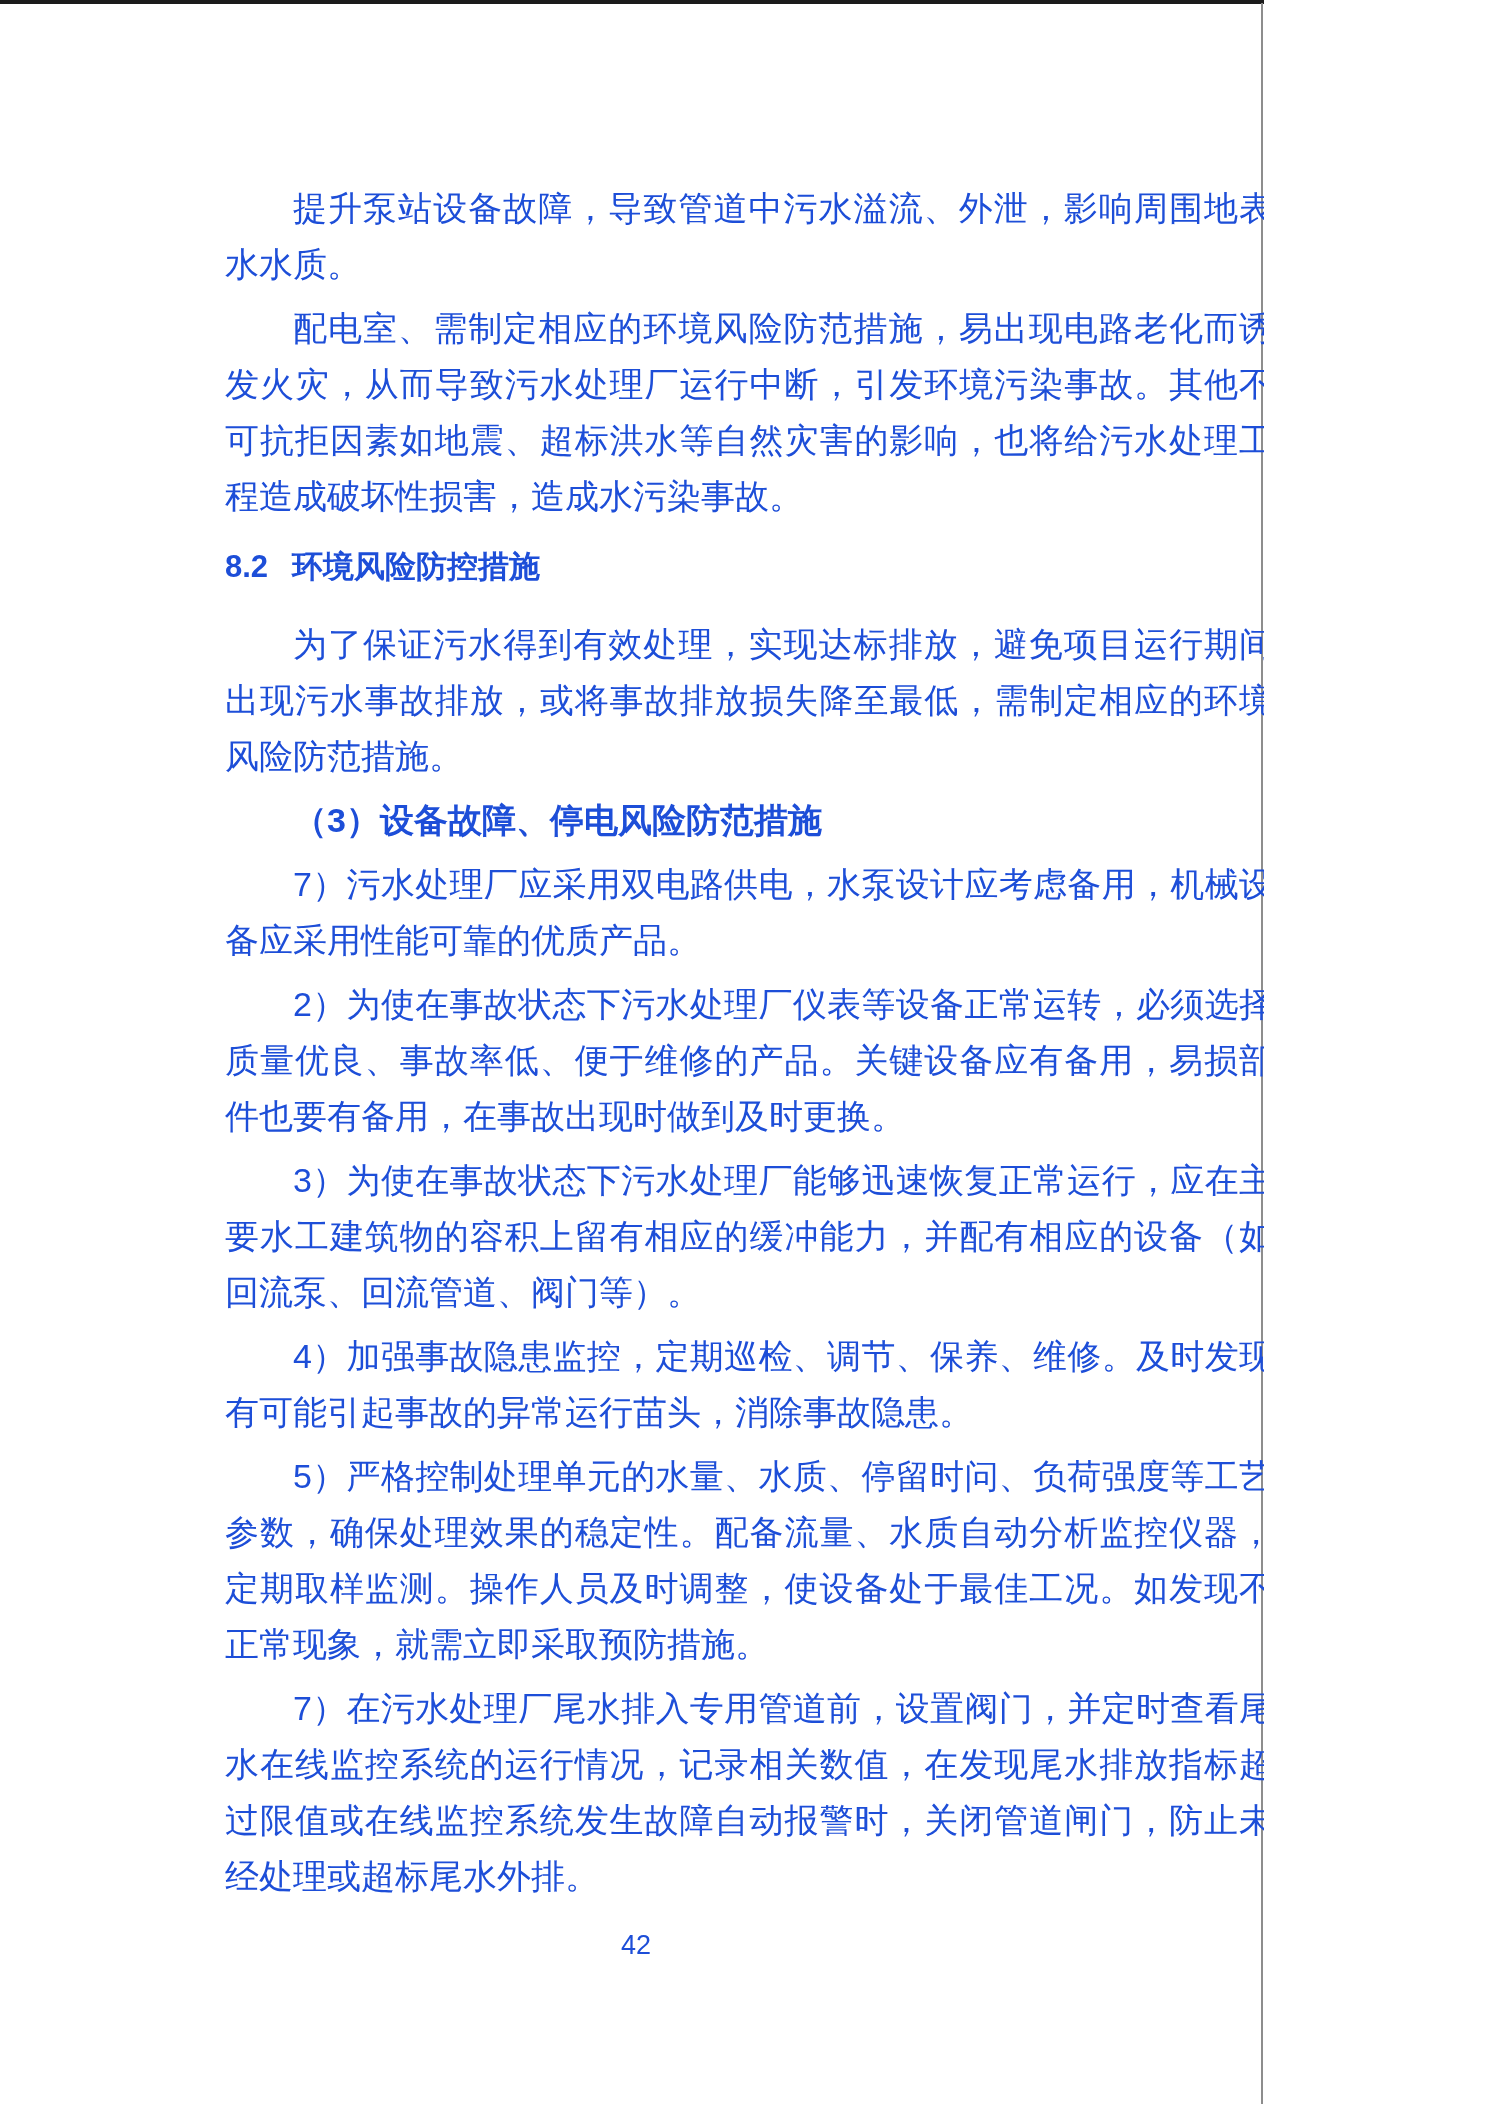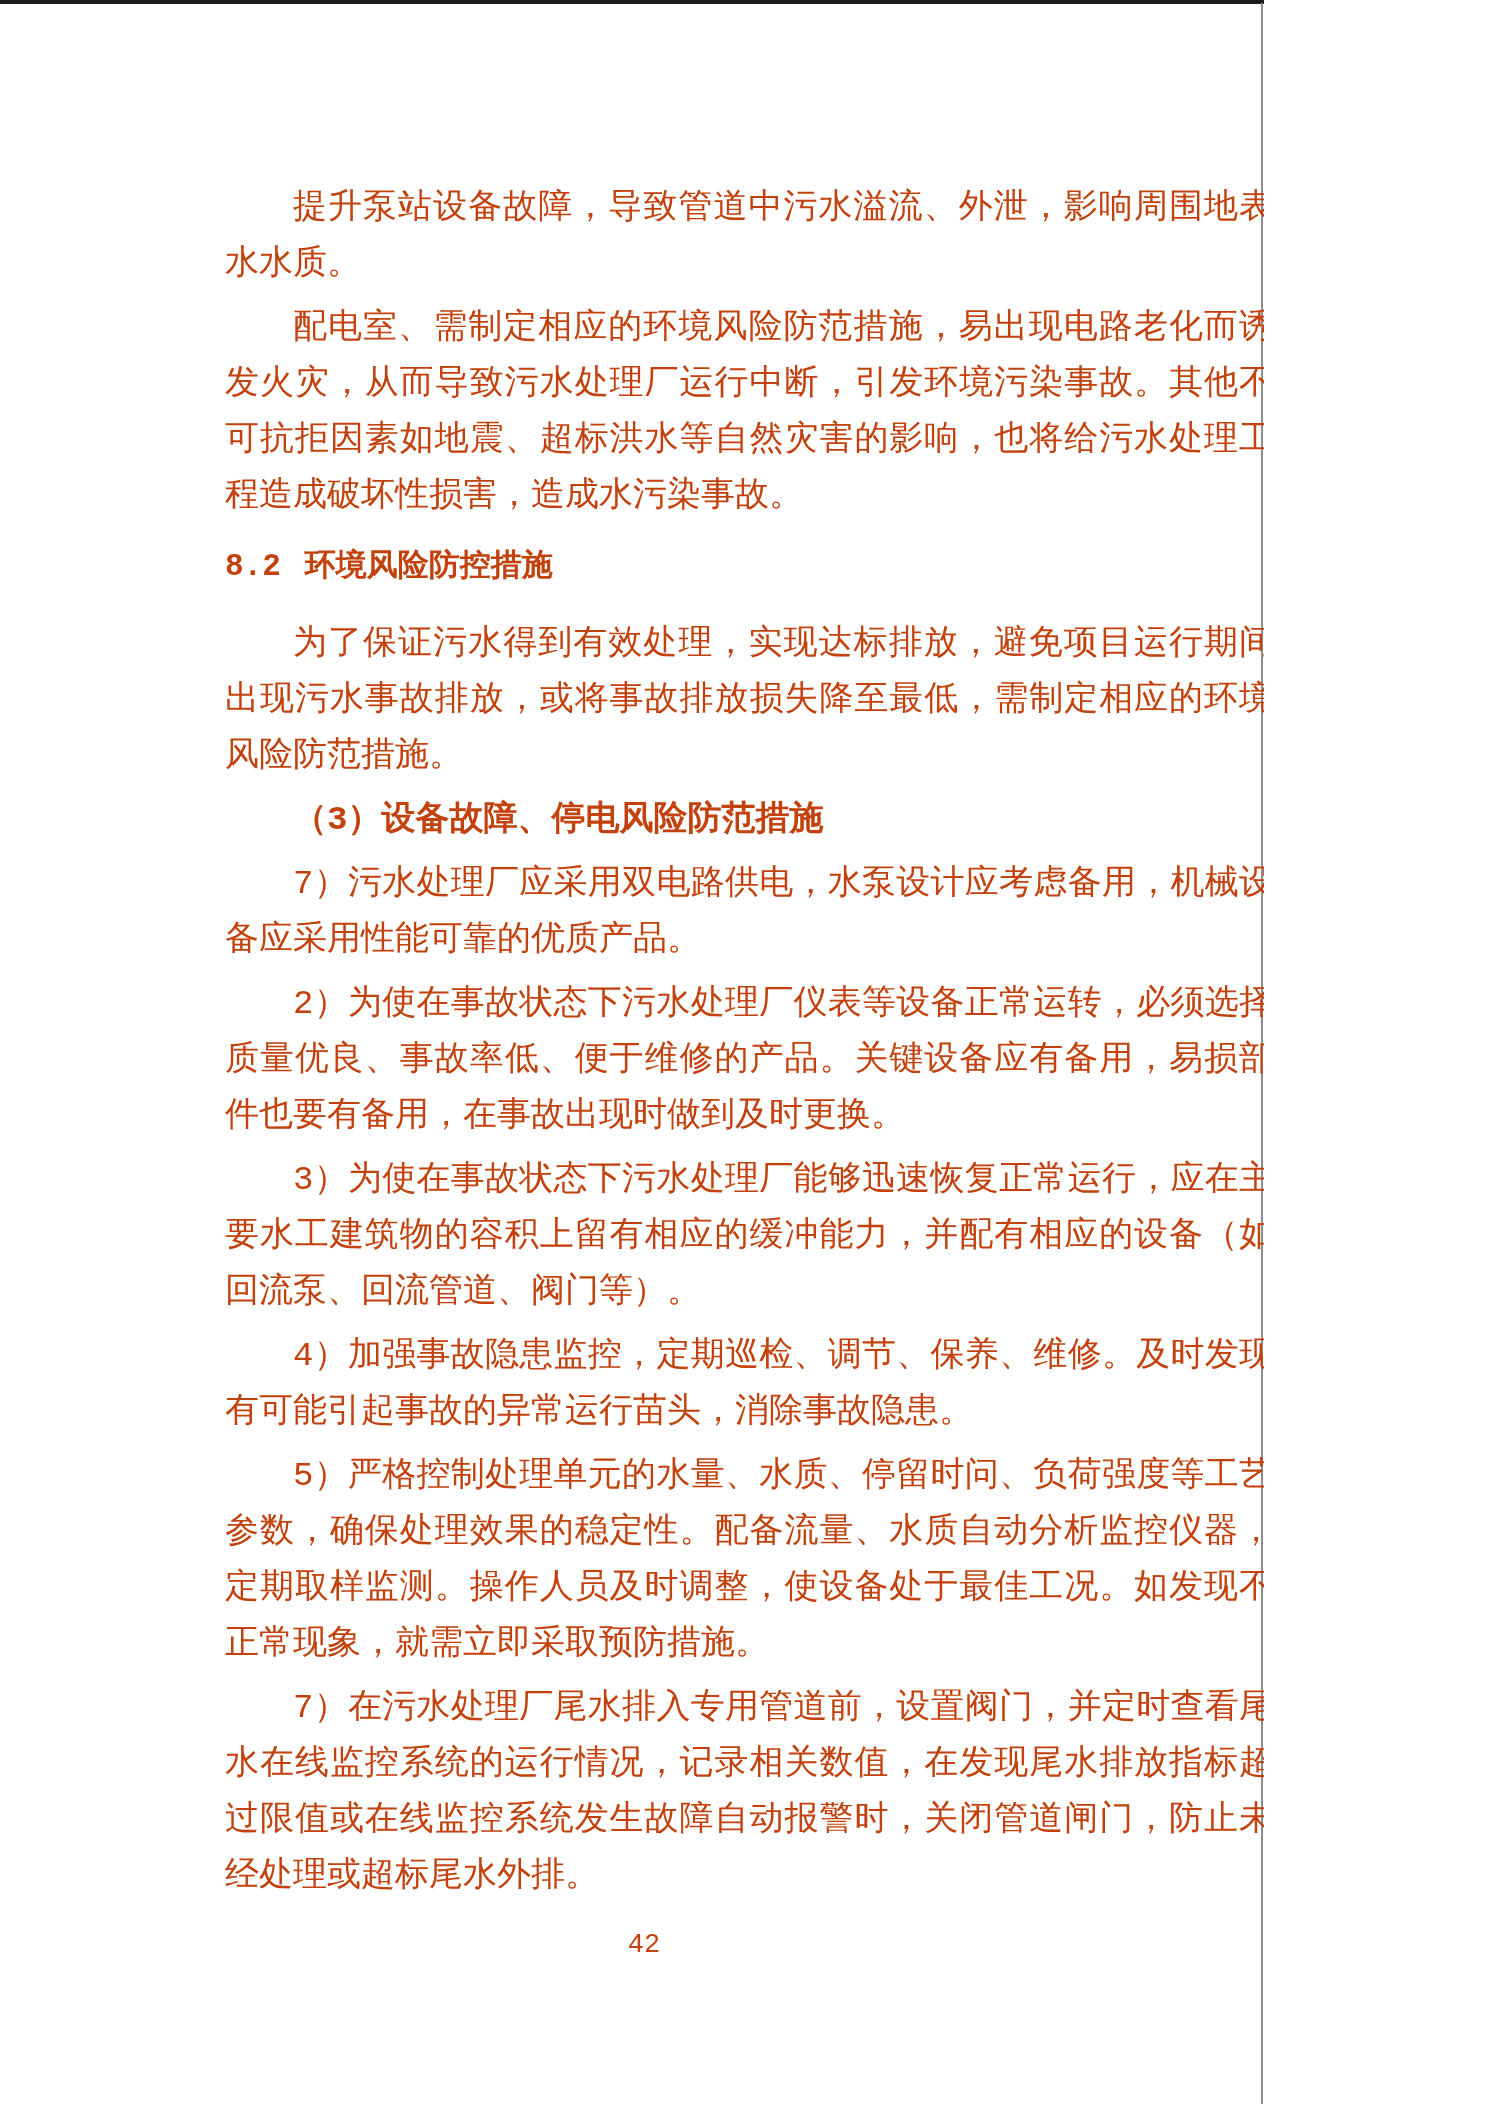--- a/index.html
+++ b/index.html
@@ -6,22 +6,22 @@
     margin: 0;
     padding: 0;
     background: #ffffff;
   }
   .page {
     position: relative;
     width: 1264px;
     height: 2104px;
     background: #ffffff;
     overflow: hidden;
-    font-family: Liberation Mono, monospace;
-    color: #c2410c;
+    font-family: Liberation Sans, sans-serif;
+    color: #1d4ed8;
   }
   .scan-edge-top {
     position: absolute;
     top: 0; left: 0;
     width: 100%; height: 4px;
     background: #1b1b1b;
   }
   .scan-edge-right {
     position: absolute;
     top: 3px; right: 1px;
@@ -52,21 +52,21 @@
     line-height: 62px;
     margin: 12px 0 18px 0;
     text-indent: 0;
   }
   .section-heading .section-num {
     display: inline-block;
     margin-right: 24px;
   }
   .page-footer {
     position: absolute;
-    left: 12px;
+    left: 4px;
     top: 1928px;
     width: 100%;
     text-align: center;
     font-size: 27px;
     line-height: 34px;
   }
 </style>
 </head>
 <body>
 

